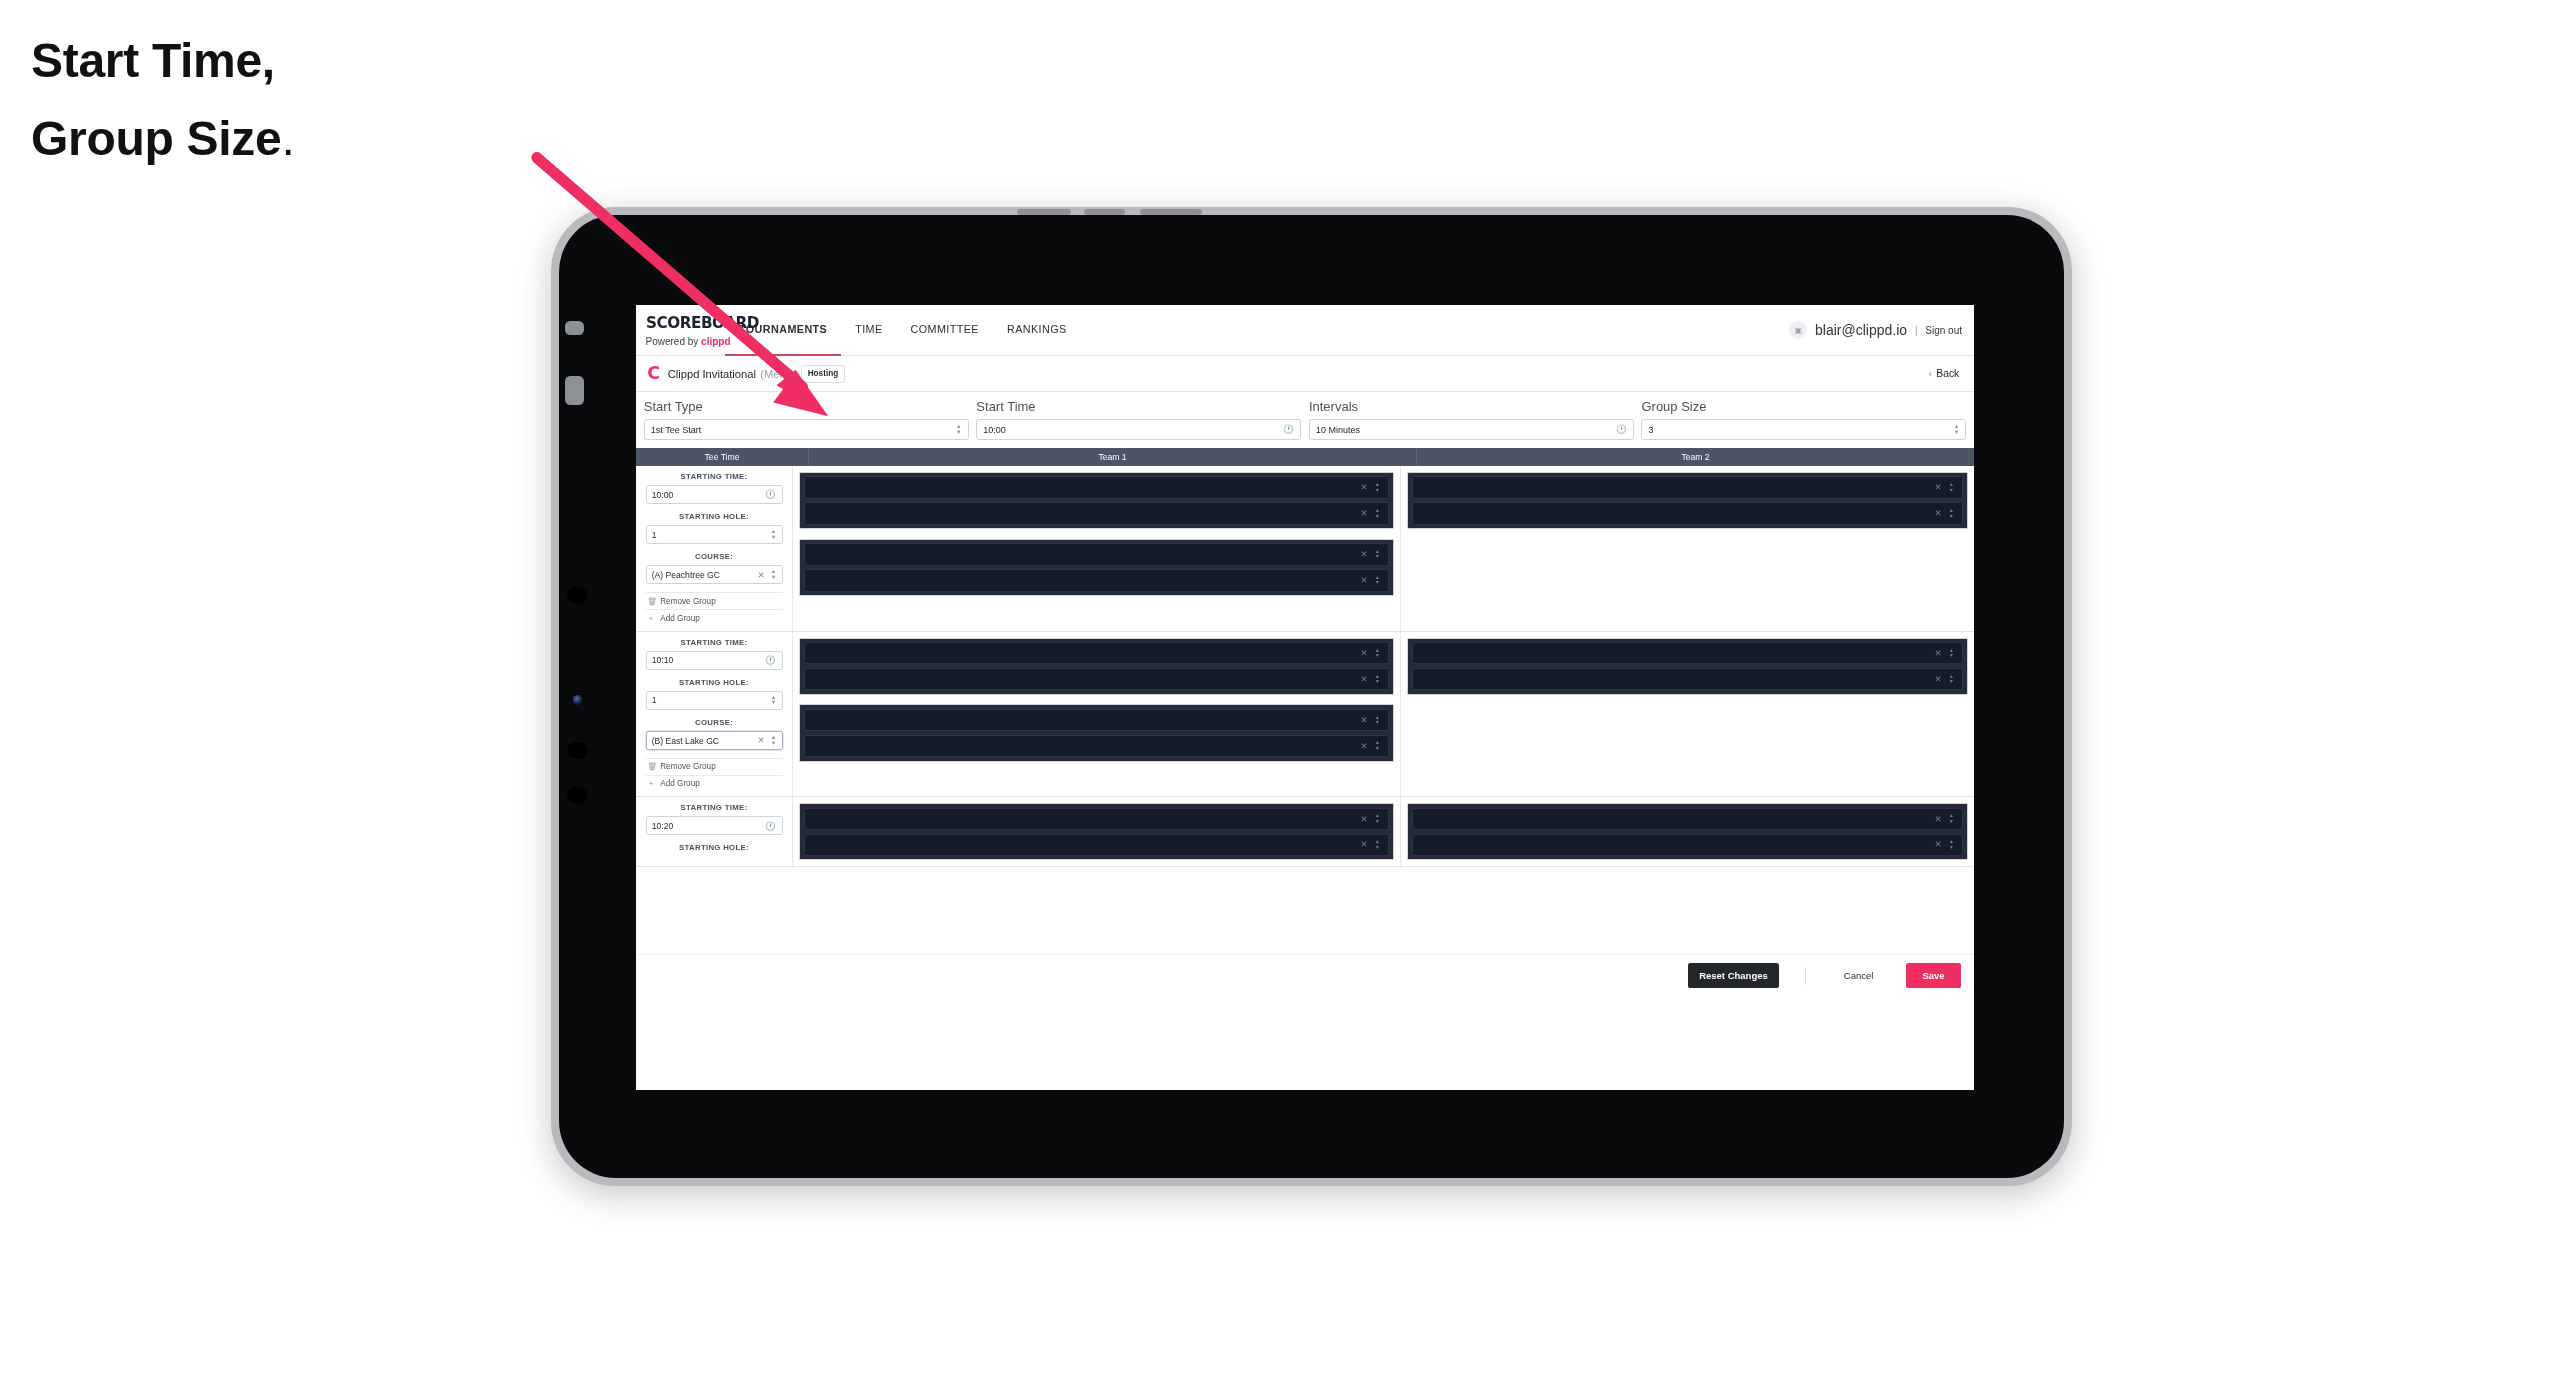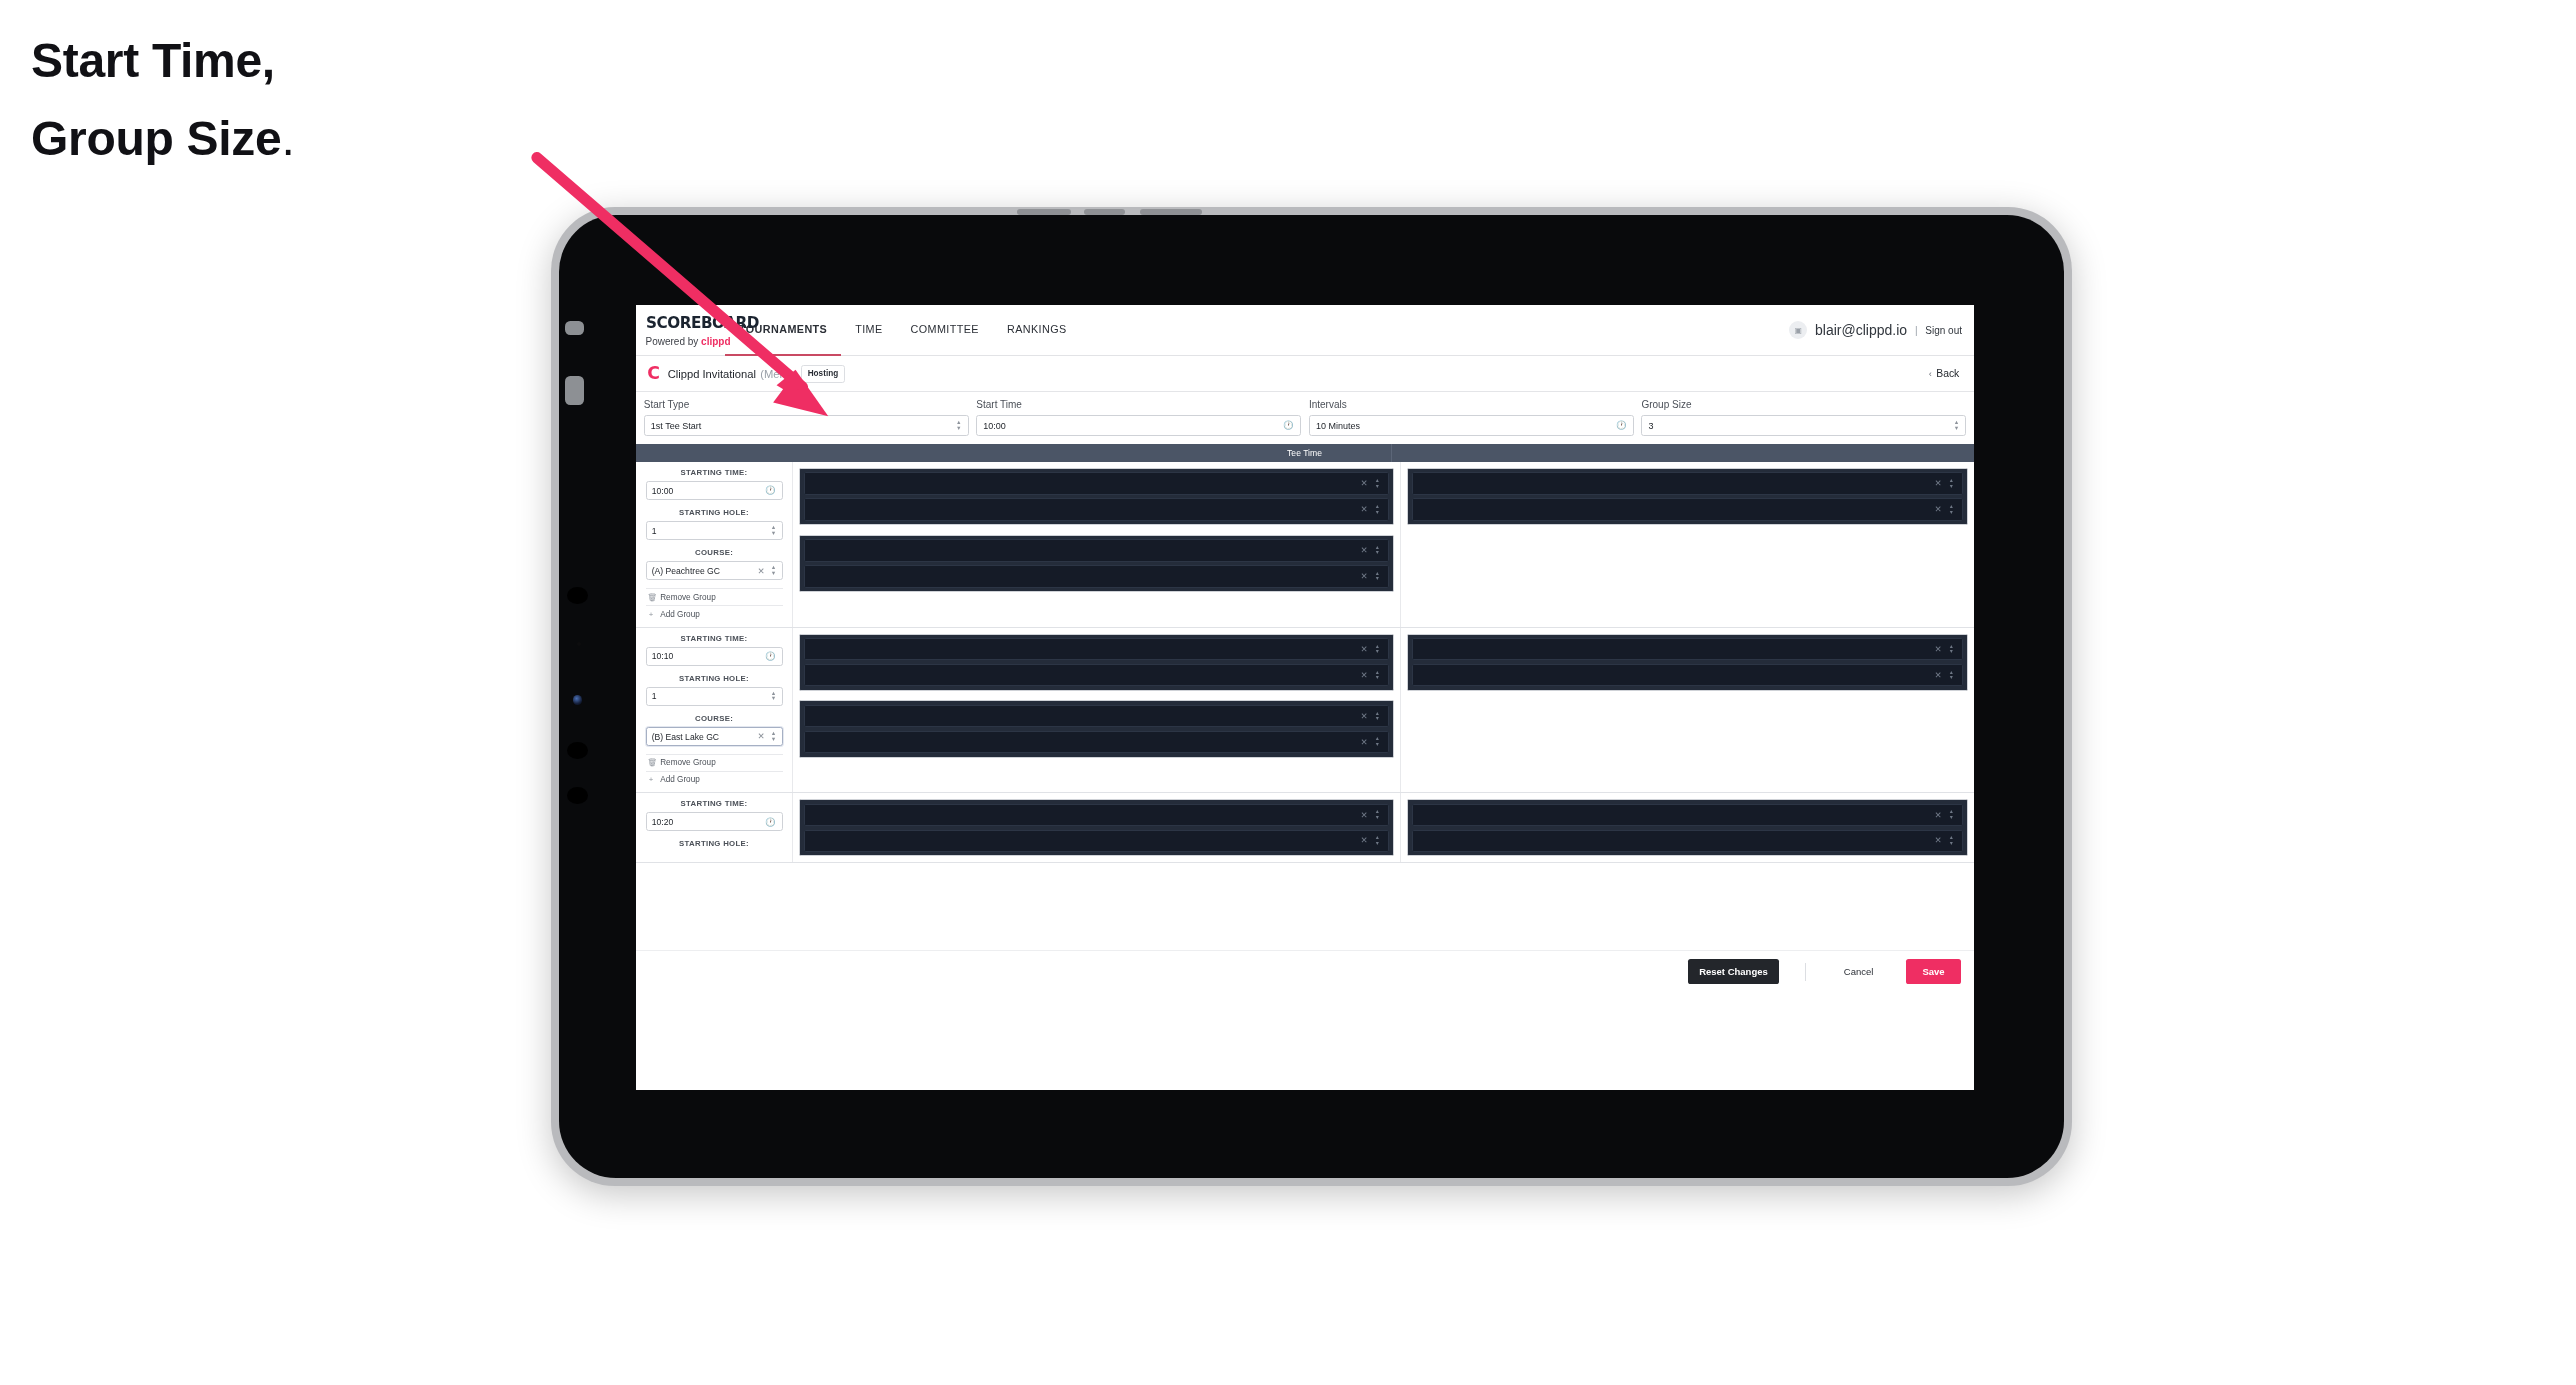--- a/index.html
+++ b/index.html
@@ -102,32 +102,32 @@
   #crumb-spacer{flex:1;}
   #back-btn{display:flex;align-items:center;gap:4.3px;font-size:10.4px;color:#24282e;cursor:pointer;padding-right:3.5px;}
   #back-chev{font-size:9.5px;color:#6b7079;}
 
   
   #settings{
     display:flex;padding:7px 7.8px 7.8px 7.8px;gap:7.8px;background:#fff;
     box-sizing:border-box;
   }
   .field{flex:1;display:flex;flex-direction:column;}
-  .field-label{font-size:10px;color:#4b5058;margin-bottom:5.2px;}
+  .field-label{font-size:13px;color:#4b5058;margin-bottom:5.2px;}
   .field-box{
     height:21px;border:0.9px solid #cfd2d7;border-radius:2.6px;background:#fff;
     display:flex;align-items:center;padding:0 6px;box-sizing:border-box;
   }
   .field-val{font-size:9px;color:#1d2127;flex:1;}
   .ctrl-ico{font-size:8.6px;color:#8d939b;line-height:1;}
   .stepper{display:flex;flex-direction:column;align-items:center;font-size:5.6px;color:#8d939b;line-height:1.05;}
 
   
   #tblhead{
-    display:flex;background:#4b5566;height:18px;align-items:center;flex-direction:column;
+    display:flex;background:#4b5566;height:18px;align-items:center;
   }
   #tblhead .cell{
     font-size:8.6px;color:#fff;text-align:center;
     line-height:18px;height:18px;box-sizing:border-box;
   }
   .col-tee{width:173px;border-right:0.9px solid #5c6678;}
   .col-t1{width:608px;border-right:0.9px solid #5c6678;}
   .col-t2{flex:1;}
 
   

